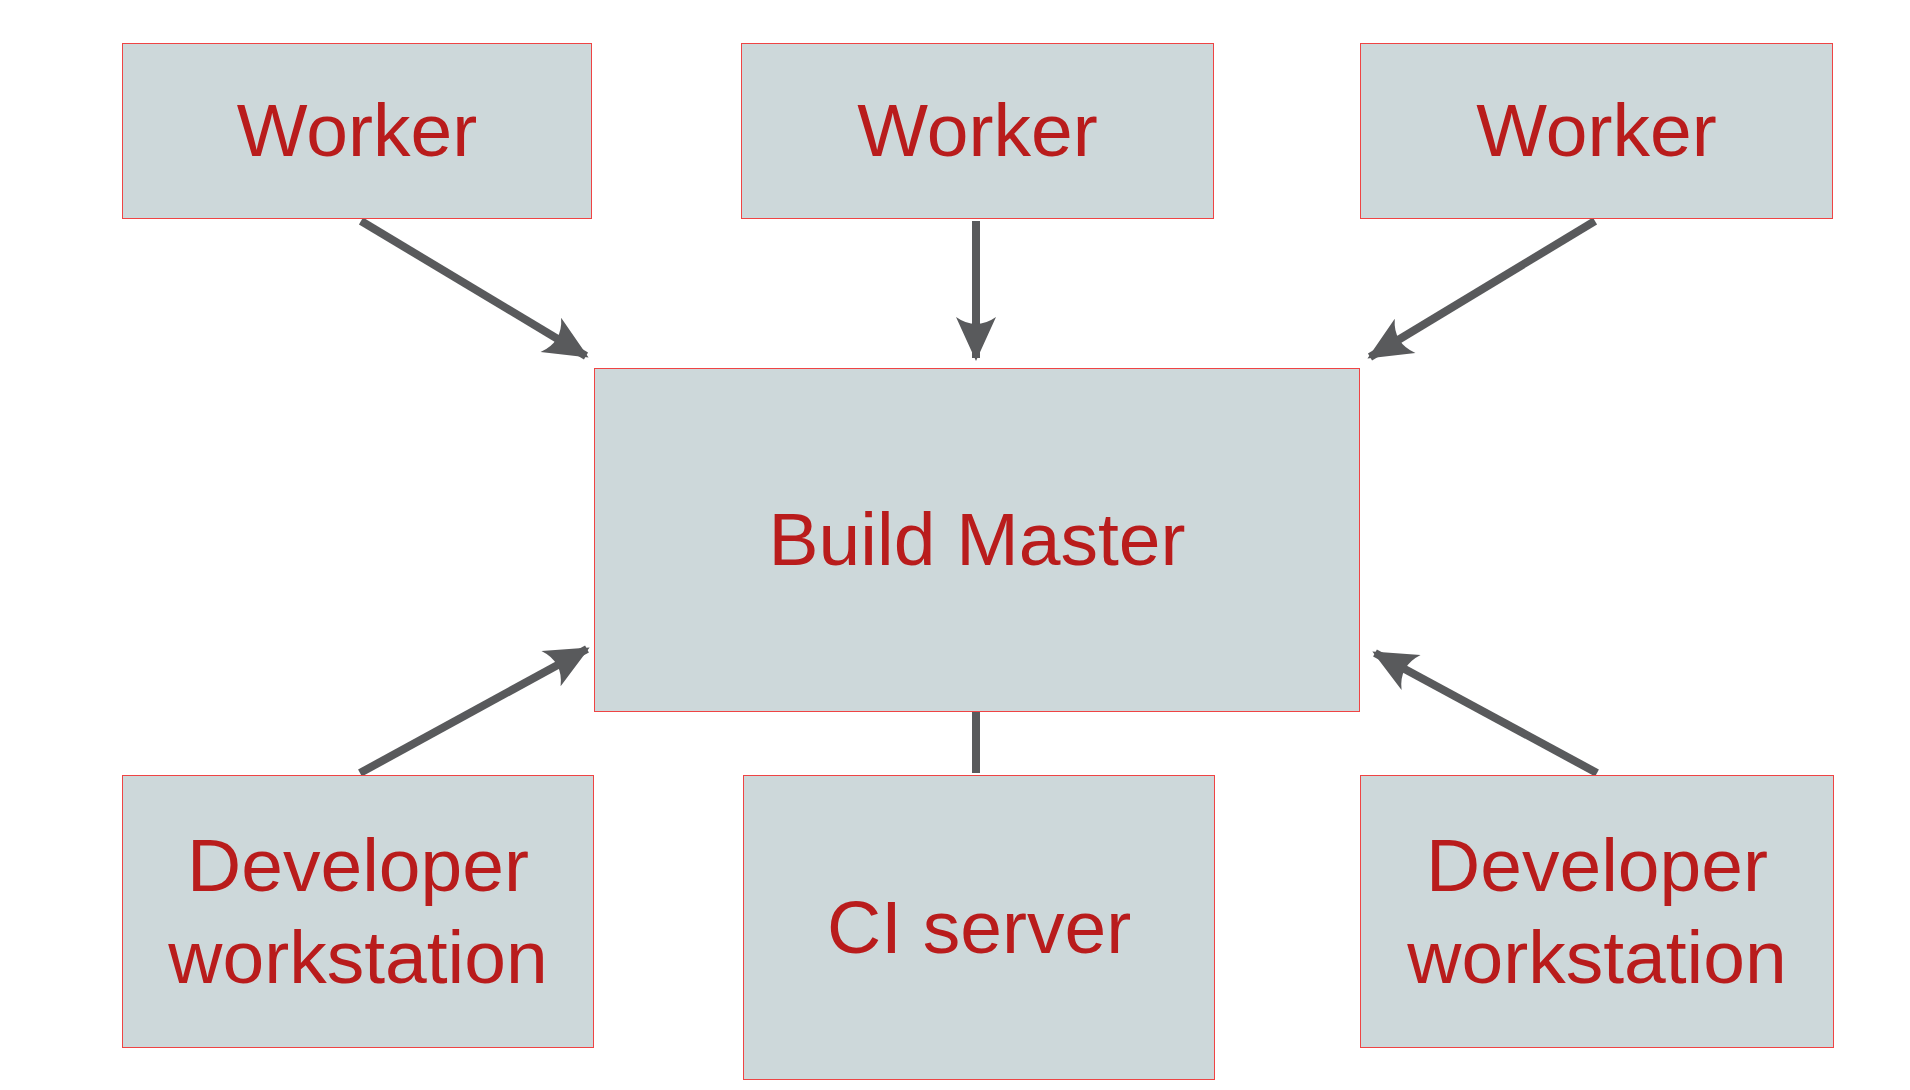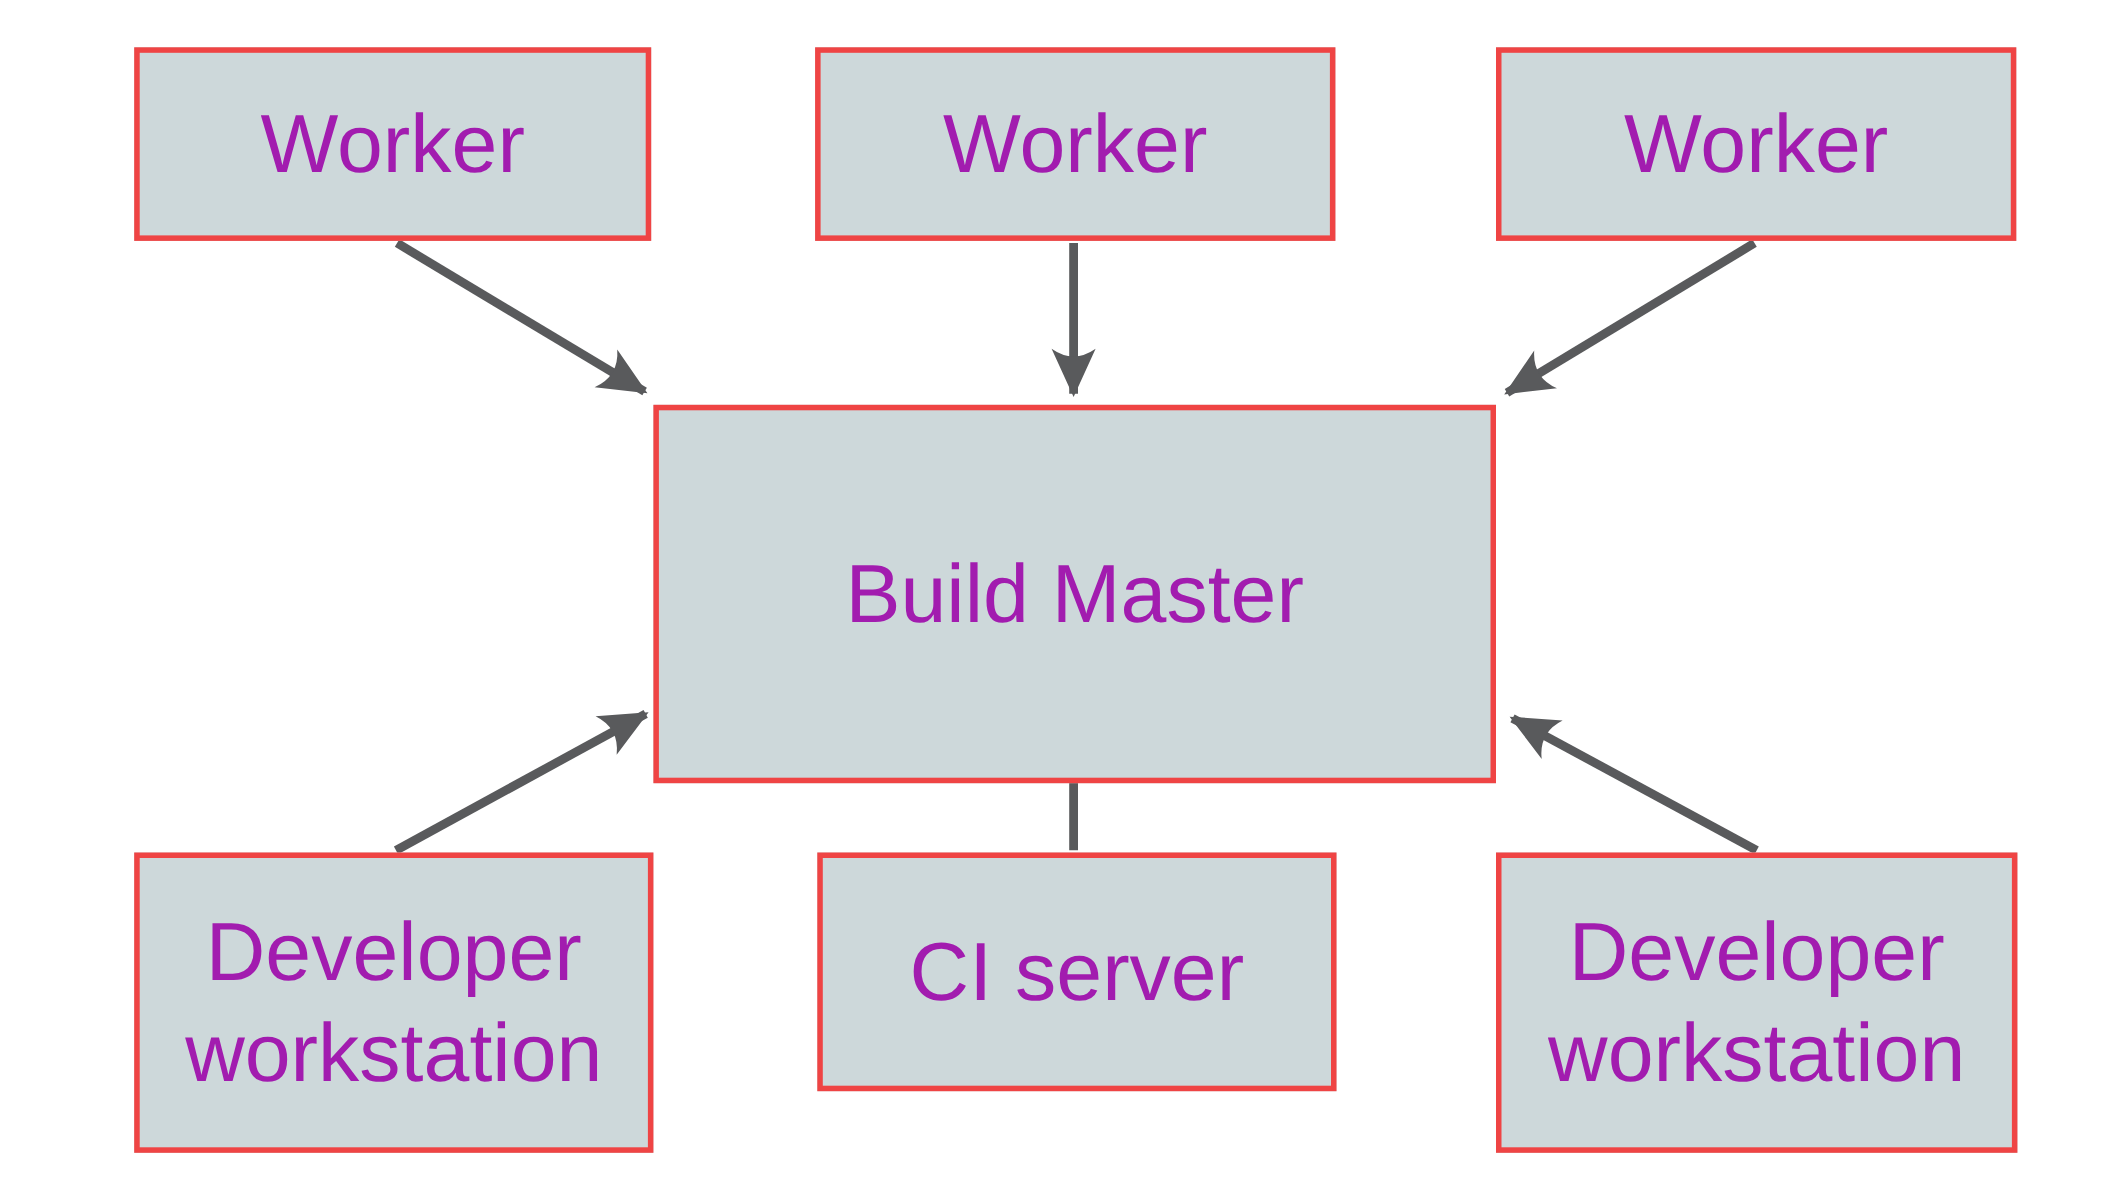--- a/index.html
+++ b/index.html
@@ -22,36 +22,36 @@
     position: absolute;
     left: 0;
     top: 0;
     width: 1910px;
     height: 1090px;
   }
   .node {
     position: absolute;
     box-sizing: border-box;
     background: #cdd8da;
-    border: 5px solid #ef4444;
+    border: 1px solid #ef4444;
     display: flex;
     align-items: center;
     justify-content: center;
     text-align: center;
     font-size: 75px;
     line-height: 1.22;
-    color: #a21caf;
+    color: #b91c1c;
     letter-spacing: 0px;
   }
   #node-worker-1 { left: 122px; top: 43px;  width: 470px; height: 176px; }
   #node-worker-2 { left: 741px; top: 43px;  width: 473px; height: 176px; }
   #node-worker-3 { left: 1360px; top: 43px; width: 473px; height: 176px; }
   #node-build-master { left: 594px; top: 368px; width: 766px; height: 344px; }
   #node-dev-left  { left: 122px;  top: 775px; width: 472px; height: 273px; padding: 0 30px; }
-  #node-ci-server { left: 743px;  top: 775px; width: 472px; height: 217px; }
+  #node-ci-server { left: 743px;  top: 775px; width: 472px; height: 305px; }
   #node-dev-right { left: 1360px; top: 775px; width: 474px; height: 273px; padding: 0 30px; }
 </style>
 </head>
 <body>
 
 <div class="diagram">
 
   <svg class="connector-layer" width="1910" height="1090" viewBox="0 0 1910 1090" xmlns="http://www.w3.org/2000/svg">
     <defs>
       <marker id="barb-arrowhead" markerUnits="userSpaceOnUse" markerWidth="48" markerHeight="44" refX="42" refY="21" orient="auto">

